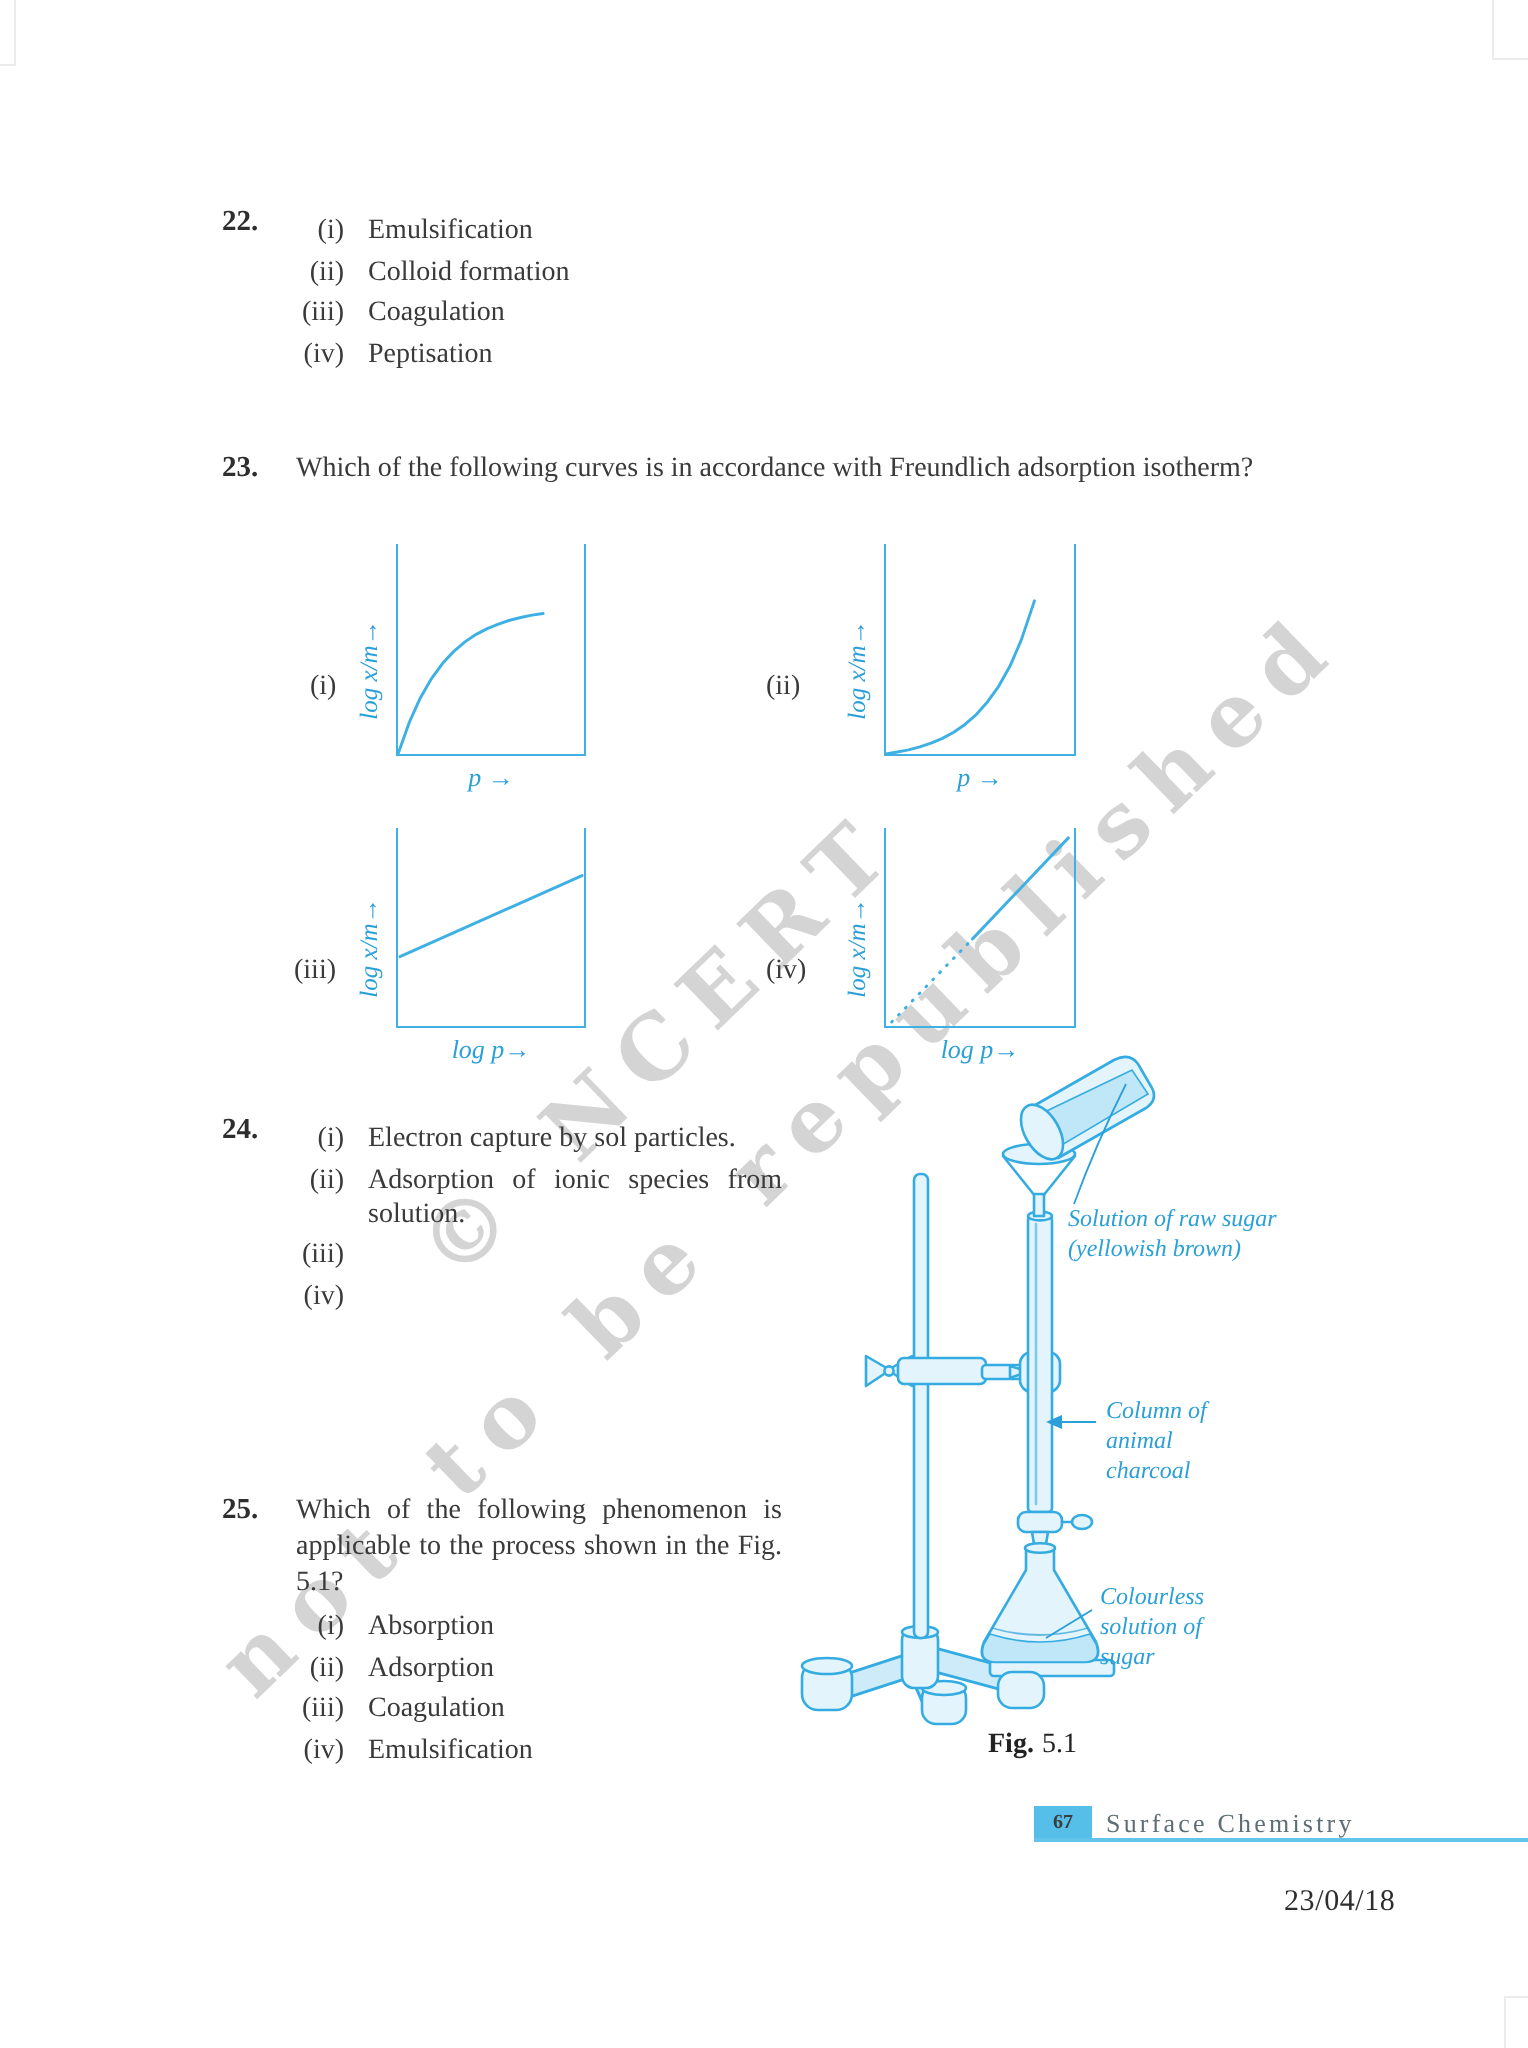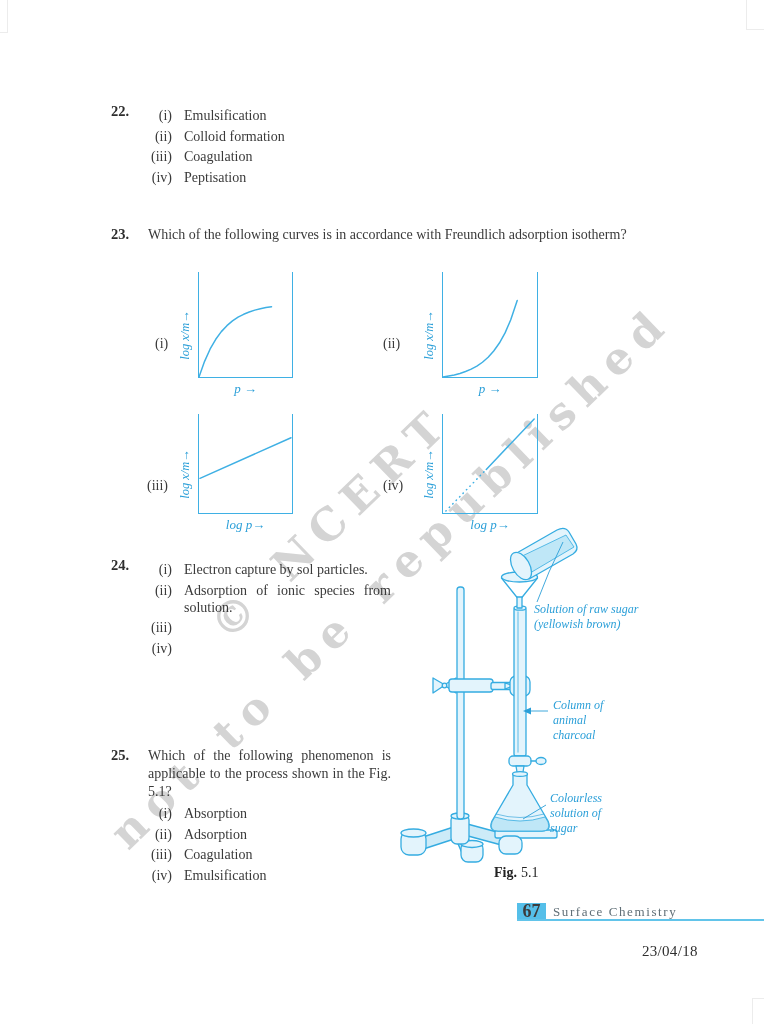--- a/index.html
+++ b/index.html
@@ -66,21 +66,21 @@
     color:#2B9FD8; white-space:pre-line; }
   .lab-pour   { left:147px; top:74px;  }
   .lab-column { left:166px; top:170px; }
   .lab-flask  { left:163px; top:263px; }
   .figcap { position:absolute; left:107px; top:337px; font-size:14px; color:#222; }
   .figcap .capb { font-weight:bold; margin-right:4px; }
 
   
   .pgnum-box { position:absolute; left:517px; top:903px; width:29px; height:17px;
     background:#55BFE9; text-align:center; line-height:17px;
-    font-size:18px; font-weight:bold; color:#3c3c3c; }
+    font-size:10px; font-weight:bold; color:#3c3c3c; }
   .chapter { position:absolute; left:553px; top:904px; font-size:13px;
     letter-spacing:1.6px; color:#5f6e76; }
   .footer-line { position:absolute; left:517px; top:919px; width:247px; height:2px; background:#62C4EA; }
 
   .date-stamp { position:absolute; left:642px; top:943px;
     font-family:Liberation Serif, serif; font-size:15px; color:#2e2e2e; letter-spacing:.3px; }
 
   
   .ink { stroke:#35ACE1; fill:none; stroke-width:1.3; stroke-linecap:round; stroke-linejoin:round; }
   .vessel { stroke:#35ACE1; fill:#E3F4FC; stroke-width:1.3; stroke-linejoin:round; }

